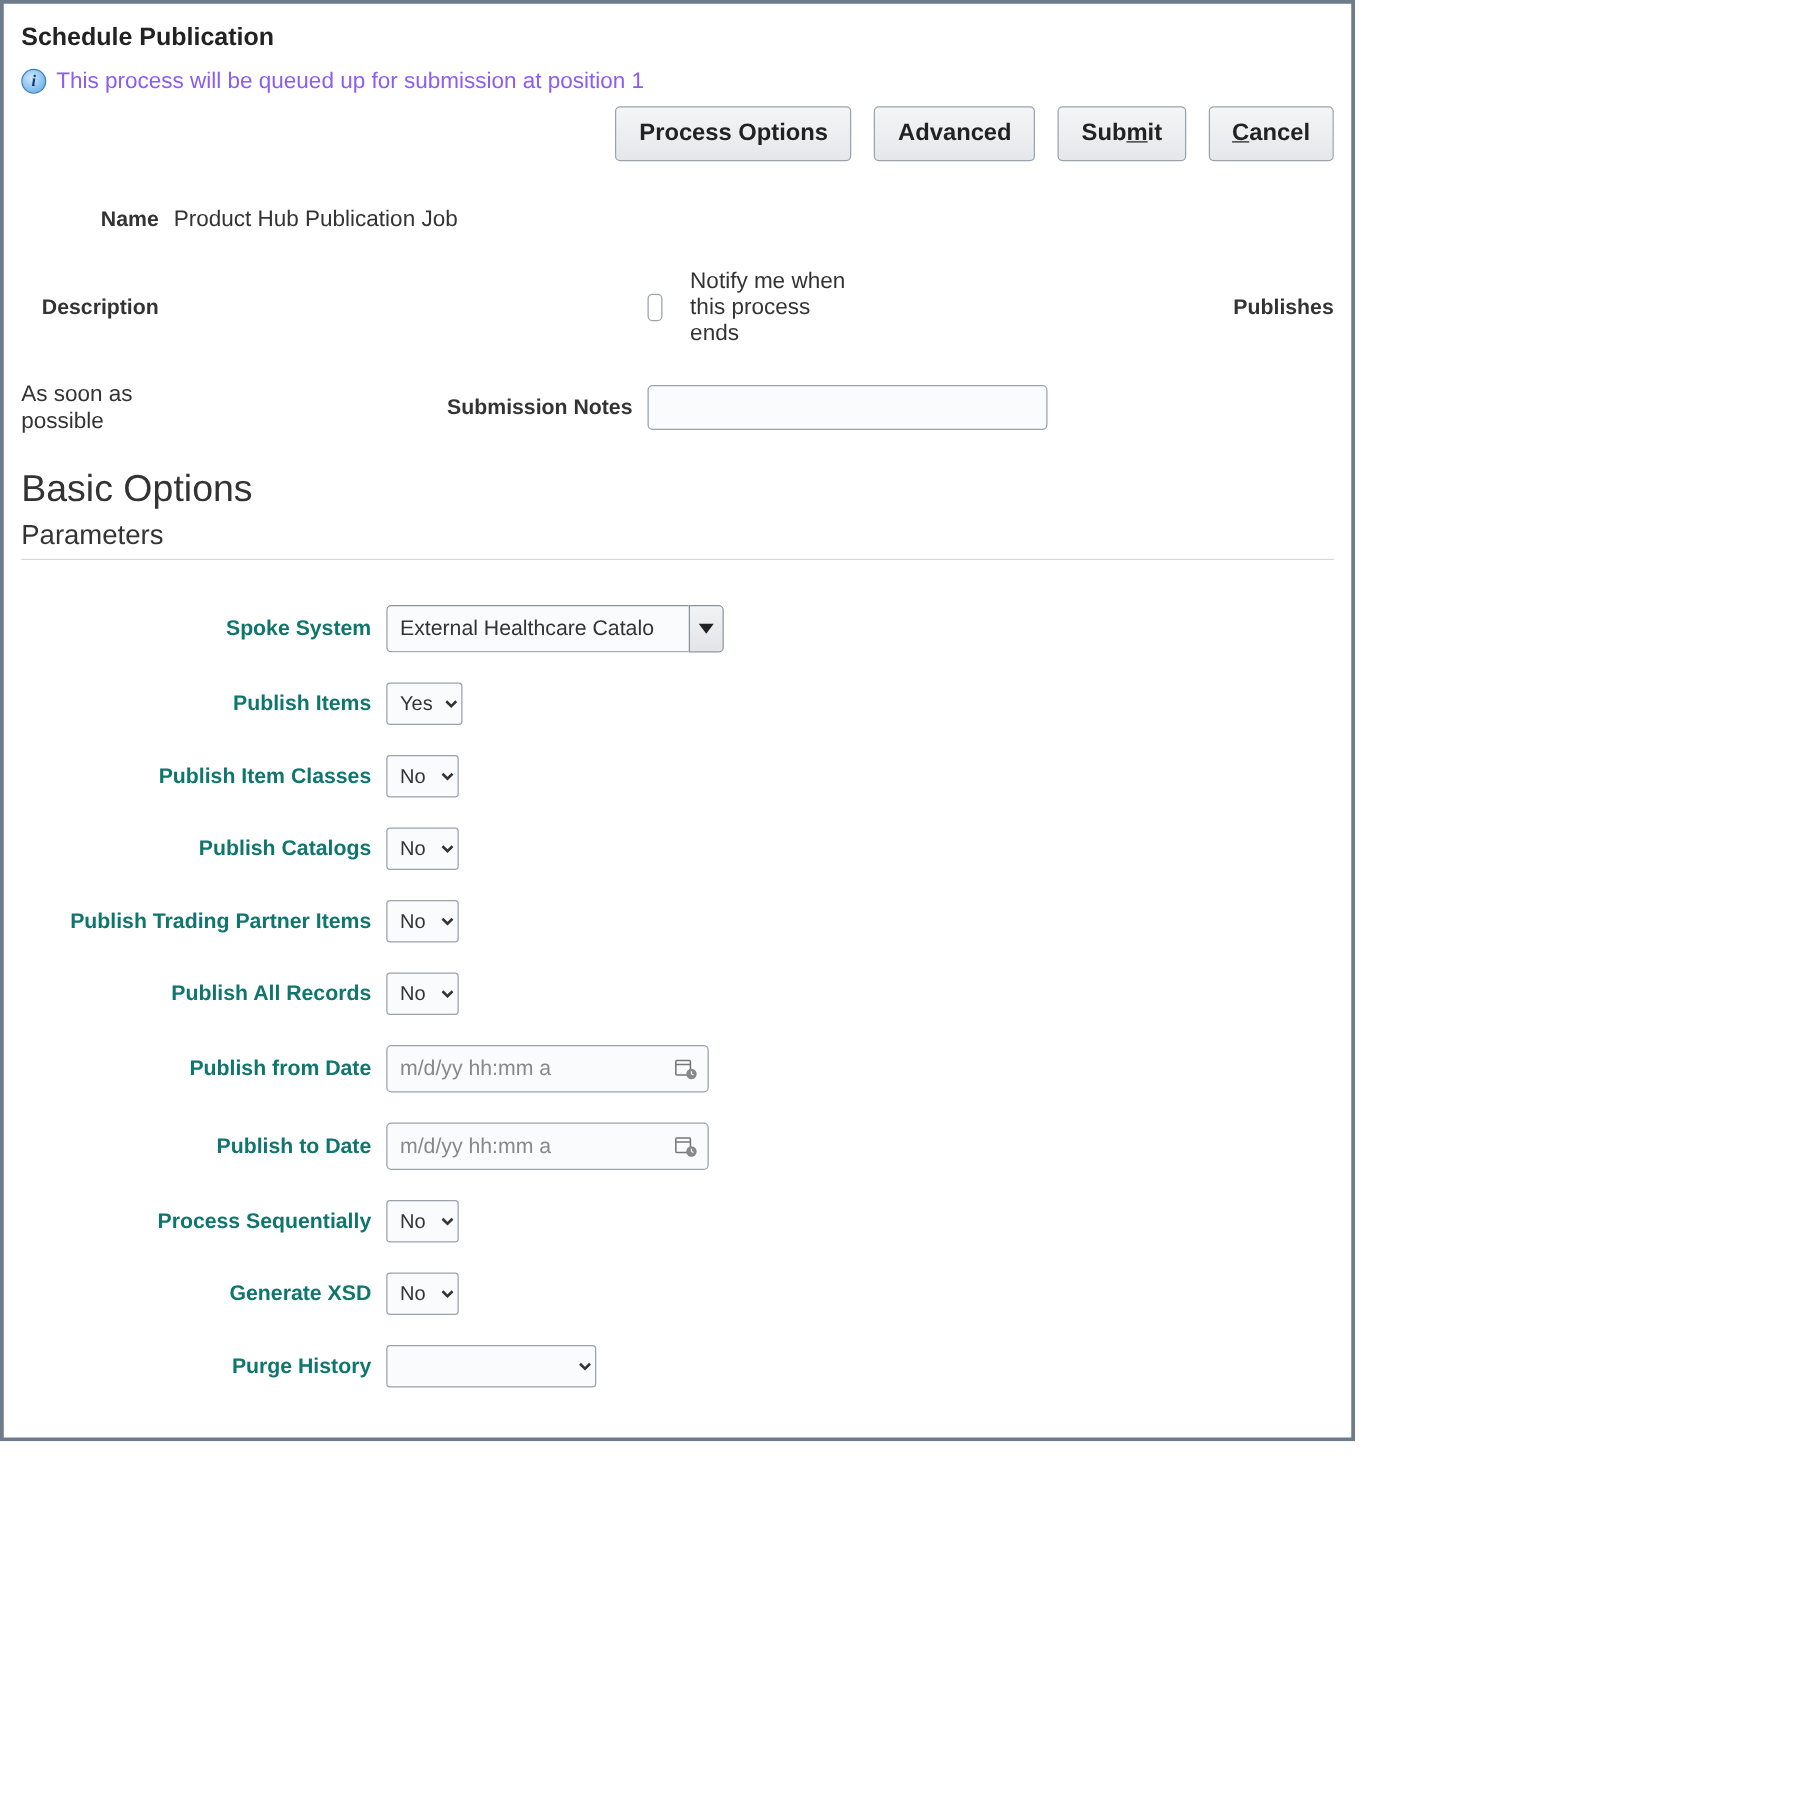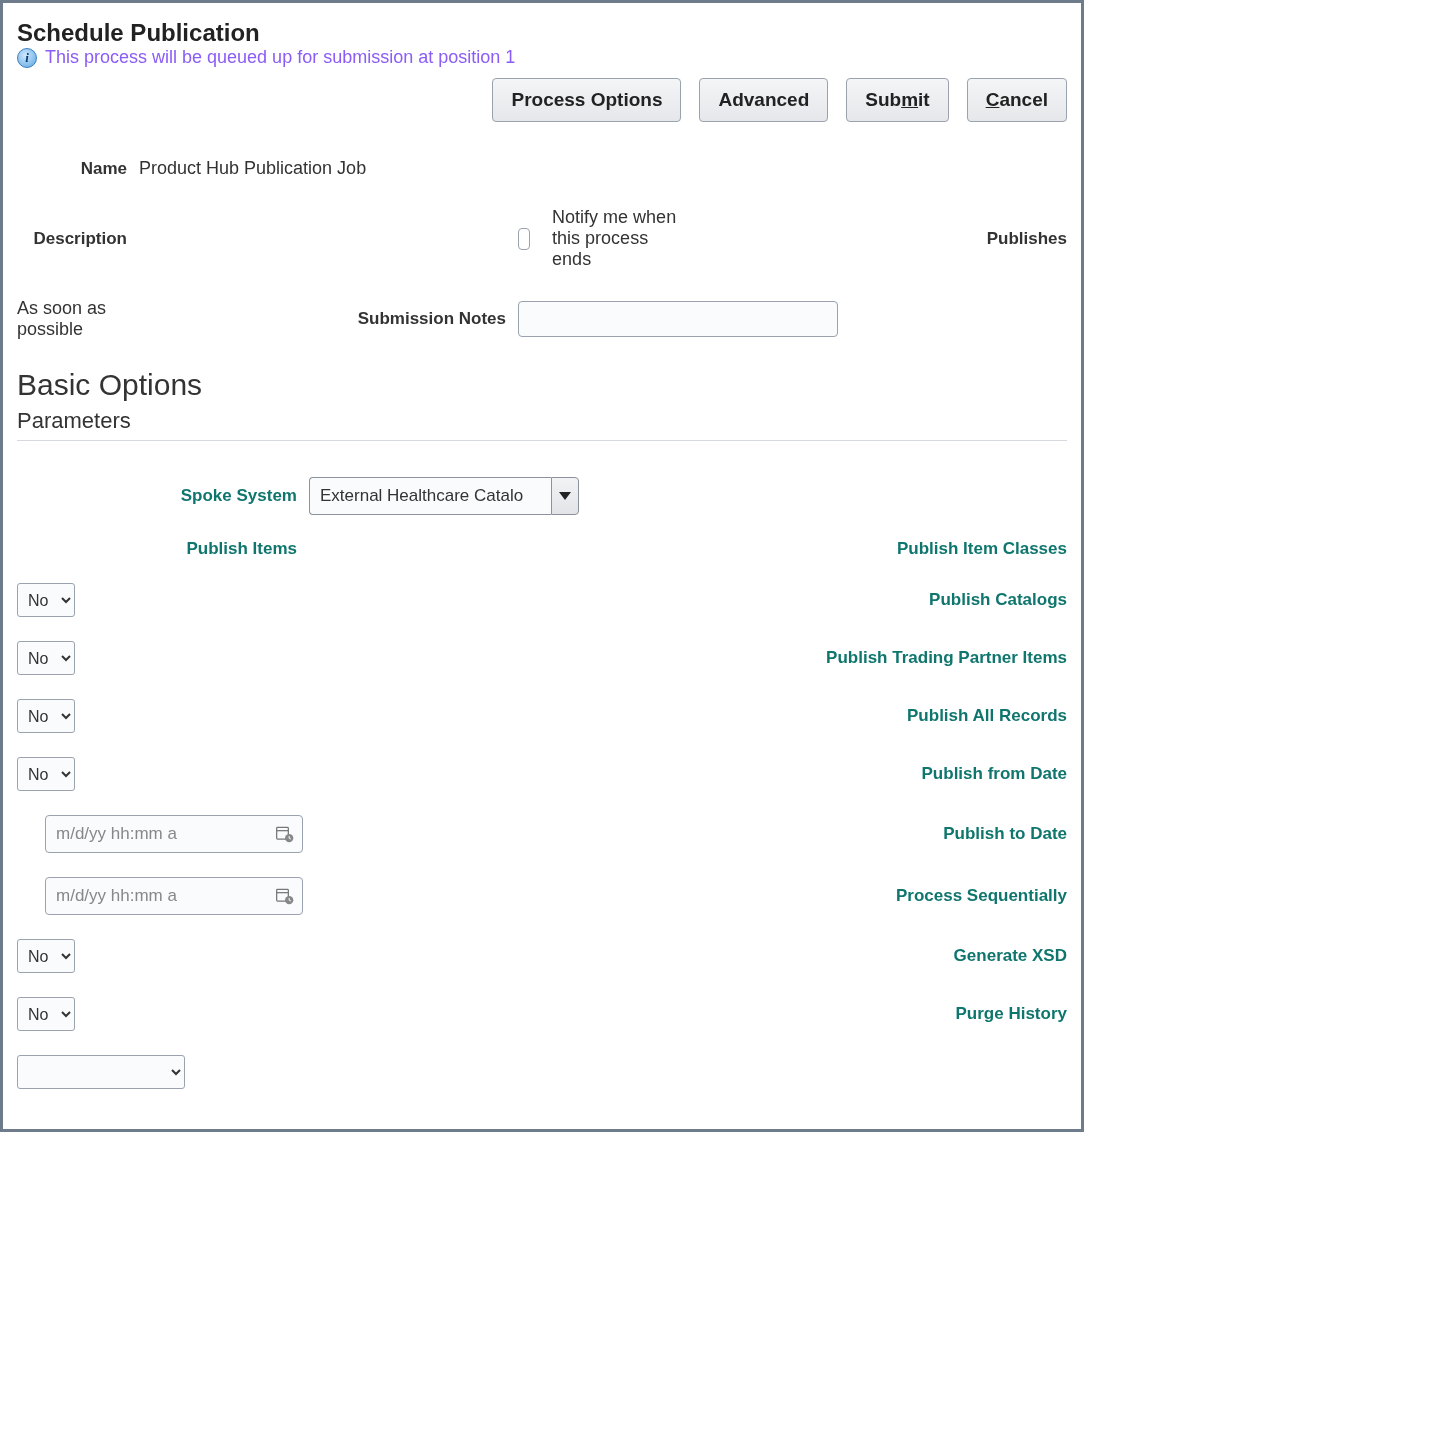--- a/index.html
+++ b/index.html
@@ -10,24 +10,24 @@
     color: #333;
   }
   .dialog {
     border: 3px solid #6e7b8b;
     width: 1084px;
     margin: 0;
     padding: 12px 14px 40px 14px;
     background: #fff;
   }
   .dialog-title {
-    font-size: 24px;
+    font-size: 20px;
     font-weight: 700;
     color: #222;
-    margin: 4px 0 0 0;
+    margin: 4px 0 12px 0;
   }
   .info-row {
     display: flex;
     align-items: center;
     gap: 8px;
     margin-bottom: 10px;
   }
   .info-icon {
     width: 20px; height: 20px;
     border-radius: 50%;
@@ -160,21 +160,20 @@
     border: 1px solid #9aa2ad;
     border-radius: 3px;
     background: #fafbfc;
     font-size: 16px;
     color: #333;
     padding: 2px 6px;
   }
   .date-wrap {
     position: relative;
     width: 258px;
-    margin-left: 28px;
   }
   .date-input {
     width: 100%;
     height: 38px;
     border: 1px solid #9aa2ad;
     border-radius: 4px;
     background: #fafbfc;
     padding: 0 36px 0 10px;
     font-size: 17px;
     color: #333;
@@ -233,20 +232,25 @@
 
     <div class="plabel">Spoke System</div>
     <div class="combo">
       <input class="combo-input" type="text" value="External Healthcare Catalo" style="">
       <div class="combo-btn">
         <div class="tri-down"></div>
       </div>
     </div>
 
     <div class="plabel">Publish Items</div>
+    <div>
+      <select class="small-select">
+        <option>Yes</option>
+      </select>
+    </div>
 
     <div class="plabel">Publish Item Classes</div>
     <div>
       <select class="small-select">
         <option>No</option>
       </select>
     </div>
 
     <div class="plabel">Publish Catalogs</div>
     <div>

